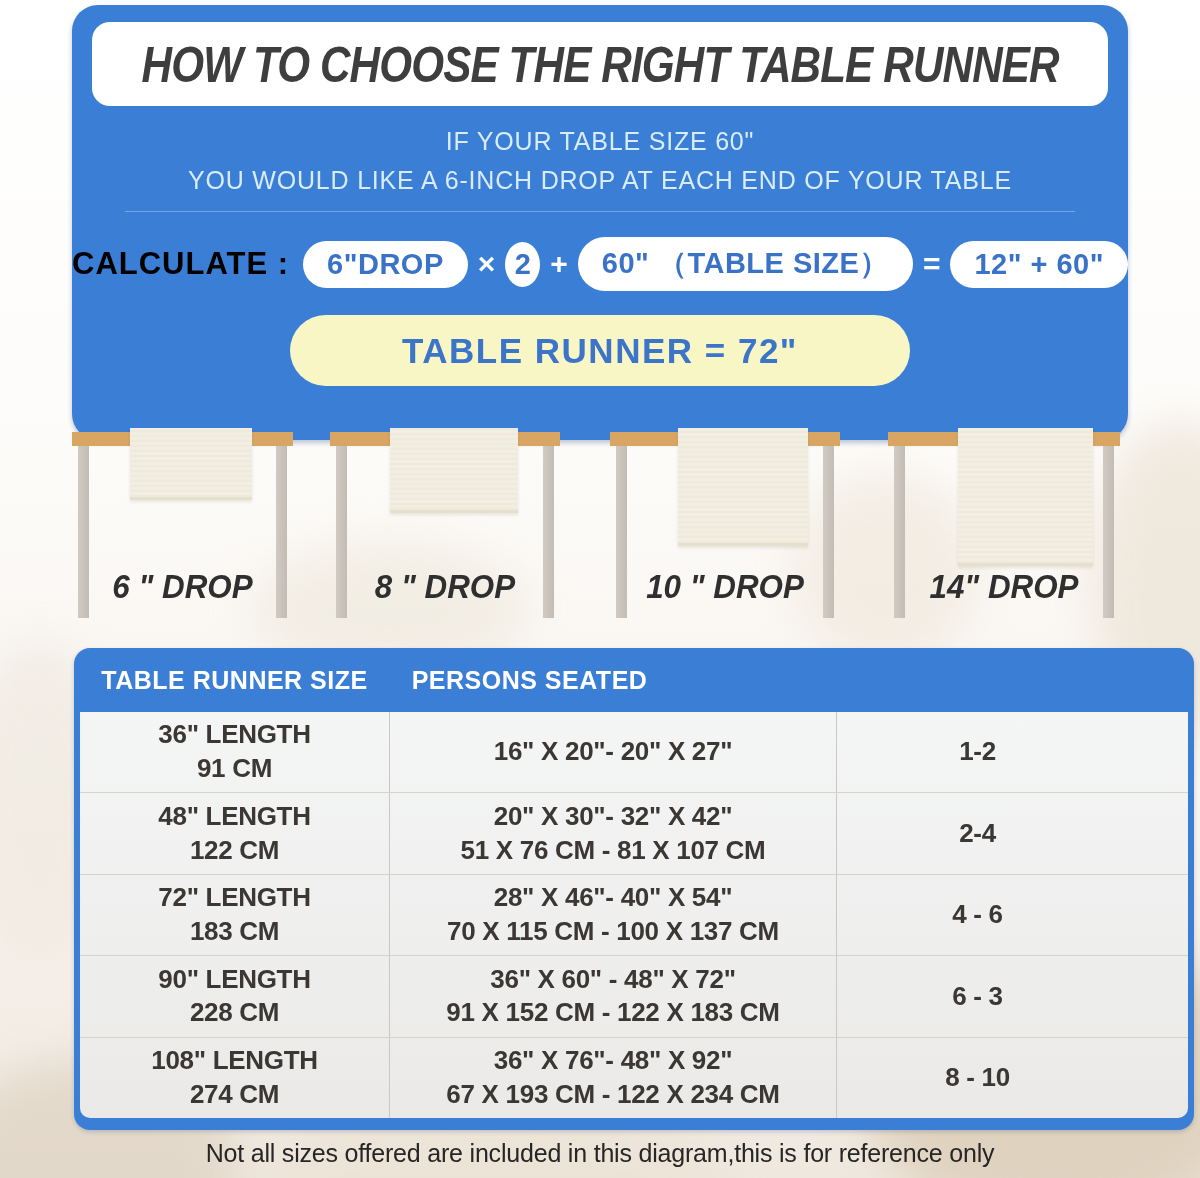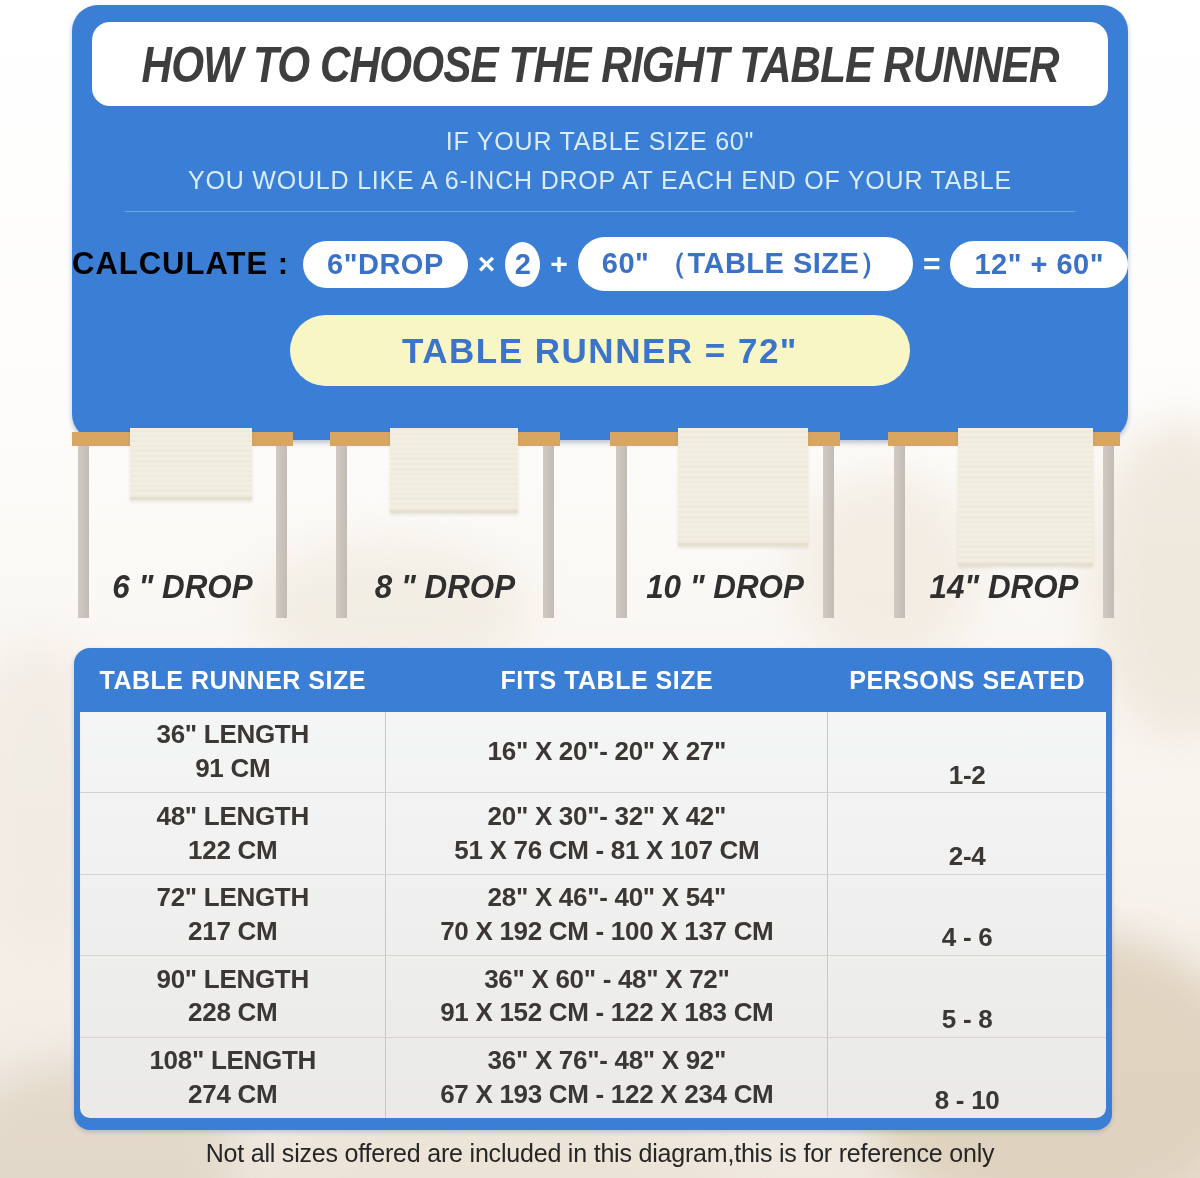--- a/index.html
+++ b/index.html
@@ -121,21 +121,21 @@
     position: absolute; left: 0; right: 0; top: 145px;
     text-align: center;
     font-size: 33px; font-weight: 800; font-style: italic;
     color: #2f2f2f; letter-spacing: 0px;
     transform: scaleX(0.95);
   }
 
   
   .size-panel {
     position: absolute; left: 74px; top: 648px;
-    width: 1038px; height: 482px;
+    width: 1120px; height: 482px;
     background: #3a7ed6;
     border-radius: 16px;
     padding: 0 6px 6px 6px;
     box-shadow: 0 2px 4px rgba(35, 70, 125, 0.22);
   }
   .thead {
     height: 64px;
     display: flex; align-items: center;
     color: #ffffff; font-weight: 700; font-size: 25px; letter-spacing: 0.5px;
   }
@@ -152,21 +152,21 @@
   }
   .trow { flex: 1; display: flex; }
   .trow + .trow { border-top: 1px solid #d6d2cc; }
   .cell {
     display: flex; flex-direction: column; align-items: center; justify-content: center;
     color: #3b3734; font-weight: 700; font-size: 26px; letter-spacing: -0.3px;
     line-height: 1.3;
   }
   .cell.c1 { width: 309px; }
   .cell.c2 { width: 448px; border-left: 1px solid #ccc8c1; border-right: 1px solid #ccc8c1; }
-  .cell.c3 { width: 281px; justify-content: flex-end; }
+  .cell.c3 { width: 281px; }
 
   
   .footer-note {
     position: absolute; left: 0; right: 0; top: 1139px;
     text-align: center;
     font-weight: 400; font-size: 25px; color: #262626; letter-spacing: -0.2px;
   }
 </style>
 </head>
 <body>
@@ -233,21 +233,20 @@
       <div class="tabletop"></div>
       <div class="leg left"></div>
       <div class="leg right"></div>
       <div class="drop-label">14" DROP</div>
     </div>
   </section>
 
   <section class="size-panel">
     <div class="thead">
       <div class="hc h1">TABLE RUNNER SIZE</div>
-      <div class="hc h2">FITS TABLE SIZE</div>
       <div class="hc h3">PERSONS SEATED</div>
     </div>
     <div class="tbody">
     <div class="trow">
       <div class="cell c1">
         <div class="l1">36" LENGTH</div>
         <div class="l2">91 CM</div>
       </div>
       <div class="cell c2">
         <div class="l1">16" X 20"- 20" X 27"</div>
@@ -267,42 +266,42 @@
         <div class="l2">51 X 76 CM - 81 X 107 CM</div>
       </div>
       <div class="cell c3">
         <div class="l1">2-4</div>
       </div>
     </div>
 
     <div class="trow">
       <div class="cell c1">
         <div class="l1">72" LENGTH</div>
-        <div class="l2">217 CM</div>
+        <div class="l2">183 CM</div>
       </div>
       <div class="cell c2">
         <div class="l1">28" X 46"- 40" X 54"</div>
-        <div class="l2">70 X 192 CM - 100 X 137 CM</div>
+        <div class="l2">70 X 115 CM - 100 X 137 CM</div>
       </div>
       <div class="cell c3">
         <div class="l1">4 - 6</div>
       </div>
     </div>
 
     <div class="trow">
       <div class="cell c1">
         <div class="l1">90" LENGTH</div>
         <div class="l2">228 CM</div>
       </div>
       <div class="cell c2">
         <div class="l1">36" X 60" - 48" X 72"</div>
         <div class="l2">91 X 152 CM - 122 X 183 CM</div>
       </div>
       <div class="cell c3">
-        <div class="l1">5 - 8</div>
+        <div class="l1">6 - 3</div>
       </div>
     </div>
 
     <div class="trow">
       <div class="cell c1">
         <div class="l1">108" LENGTH</div>
         <div class="l2">274 CM</div>
       </div>
       <div class="cell c2">
         <div class="l1">36" X 76"- 48" X 92"</div>

